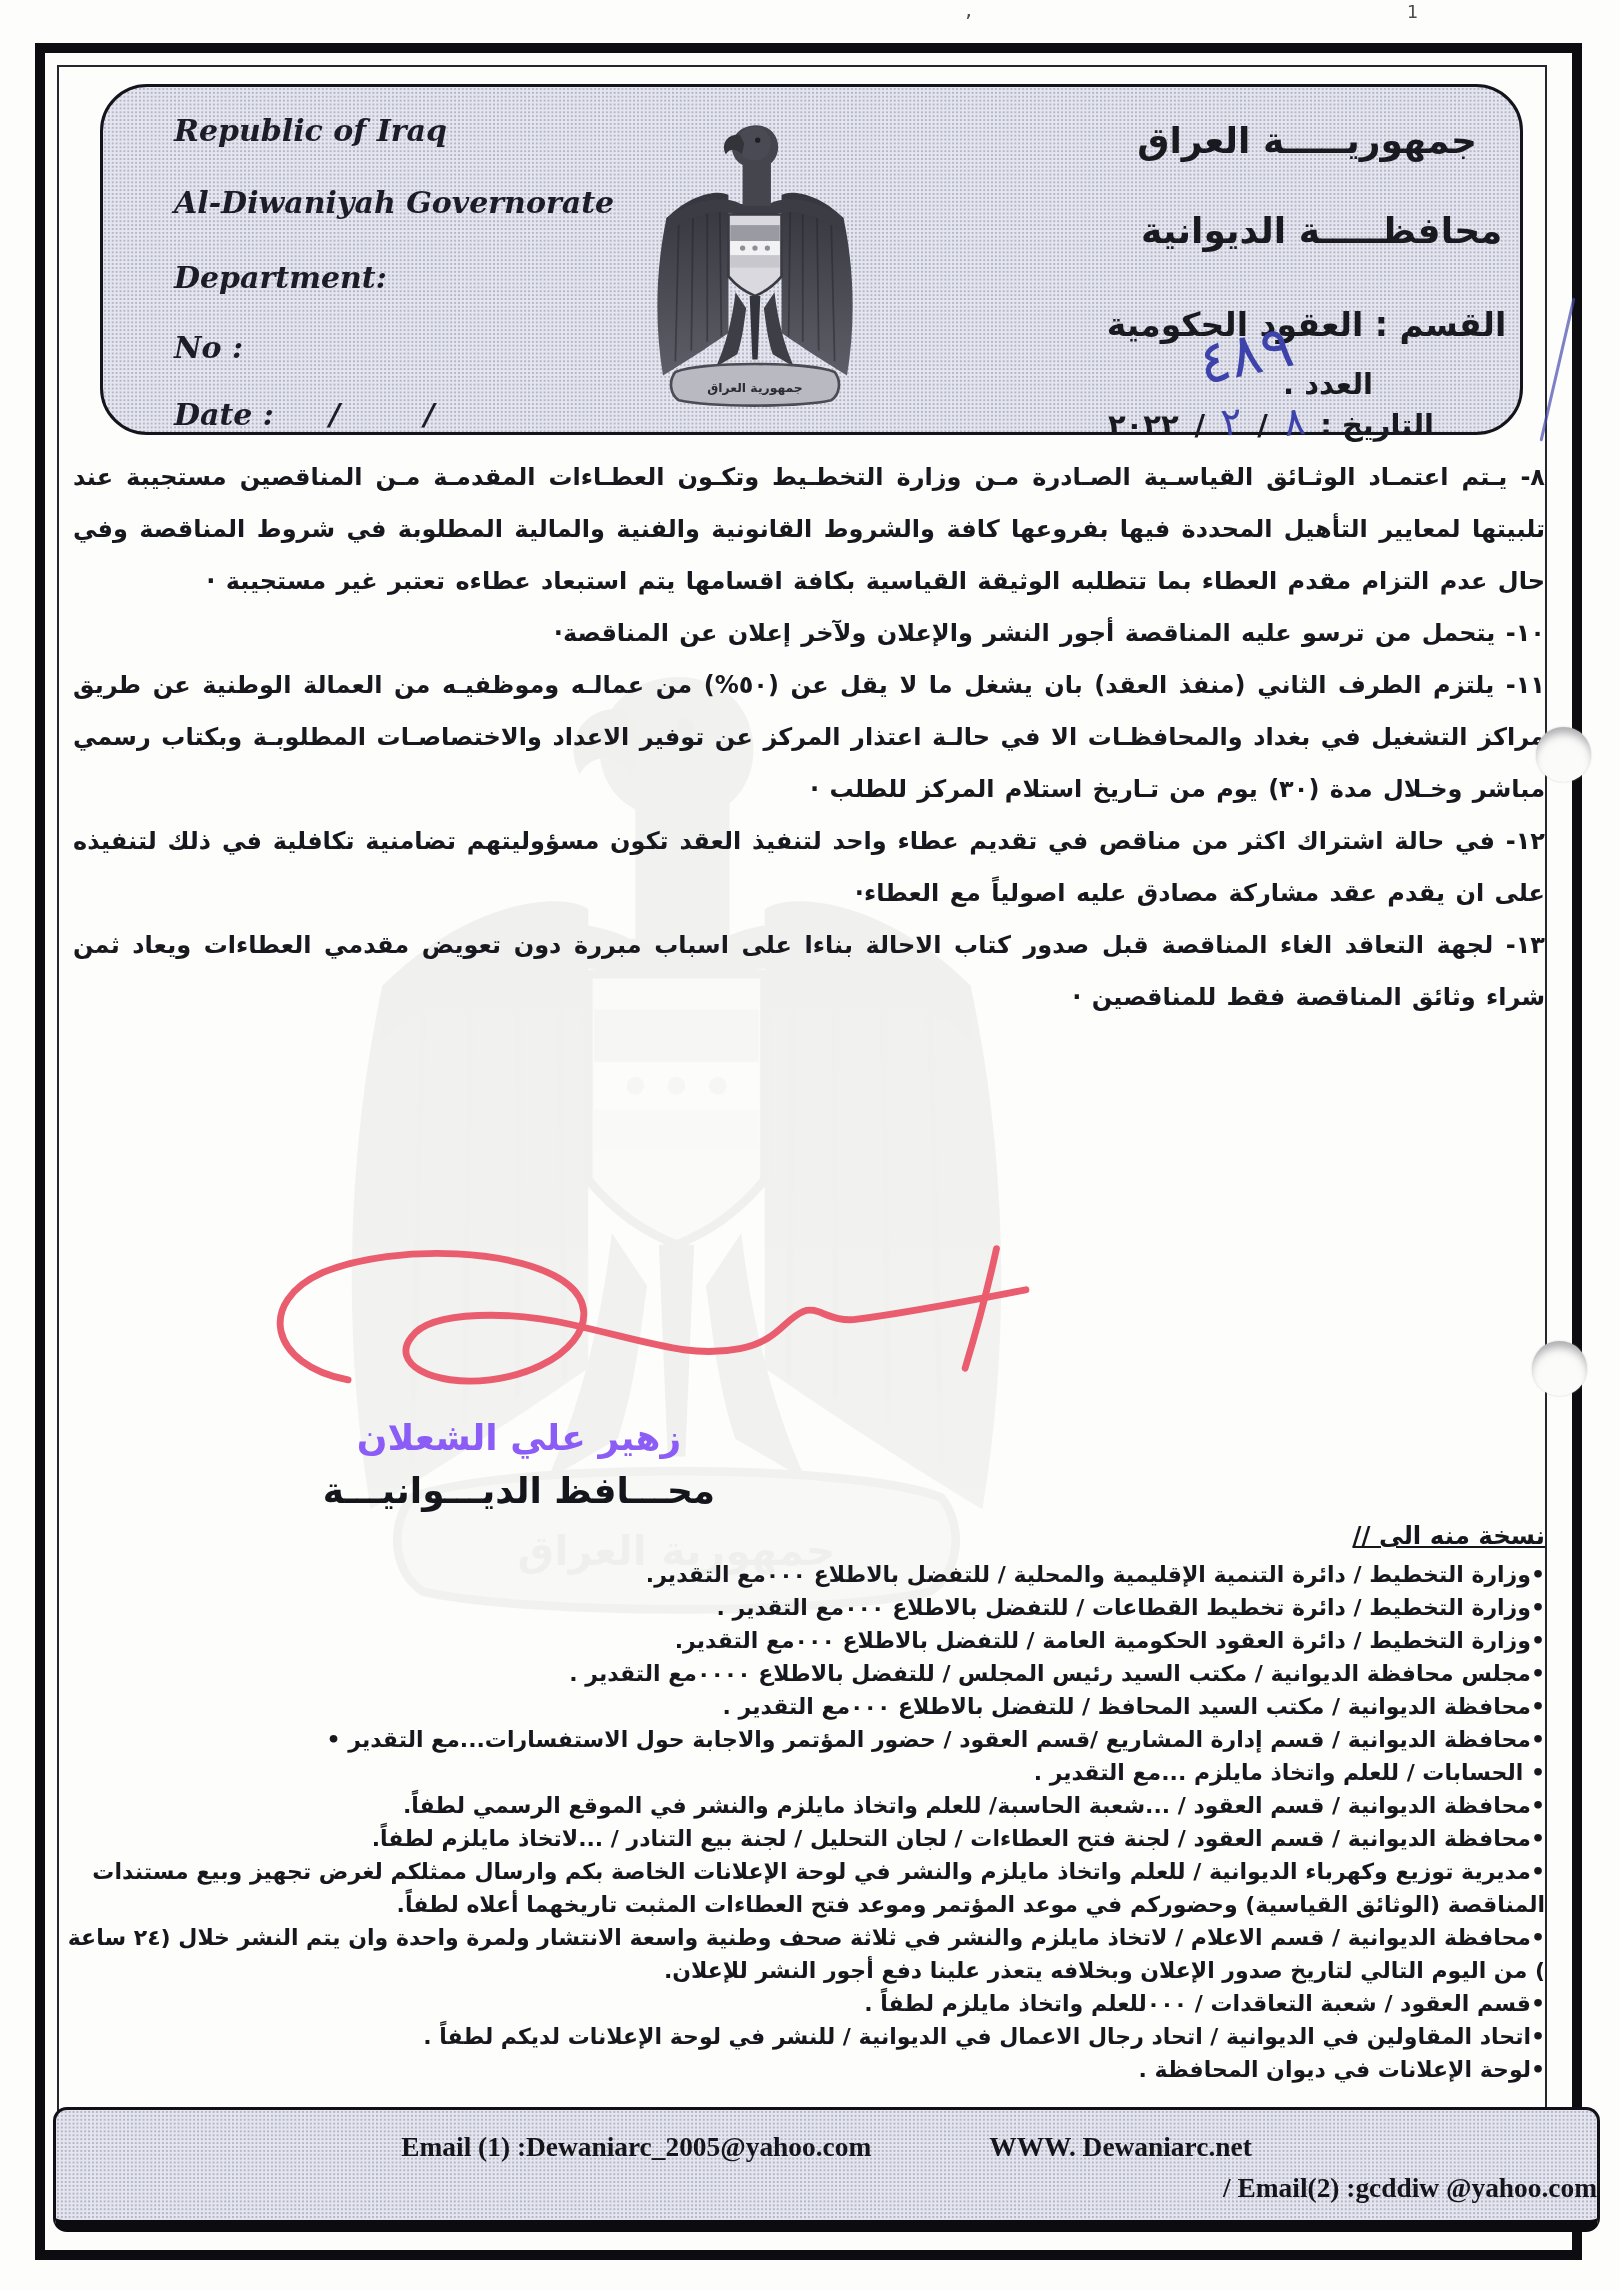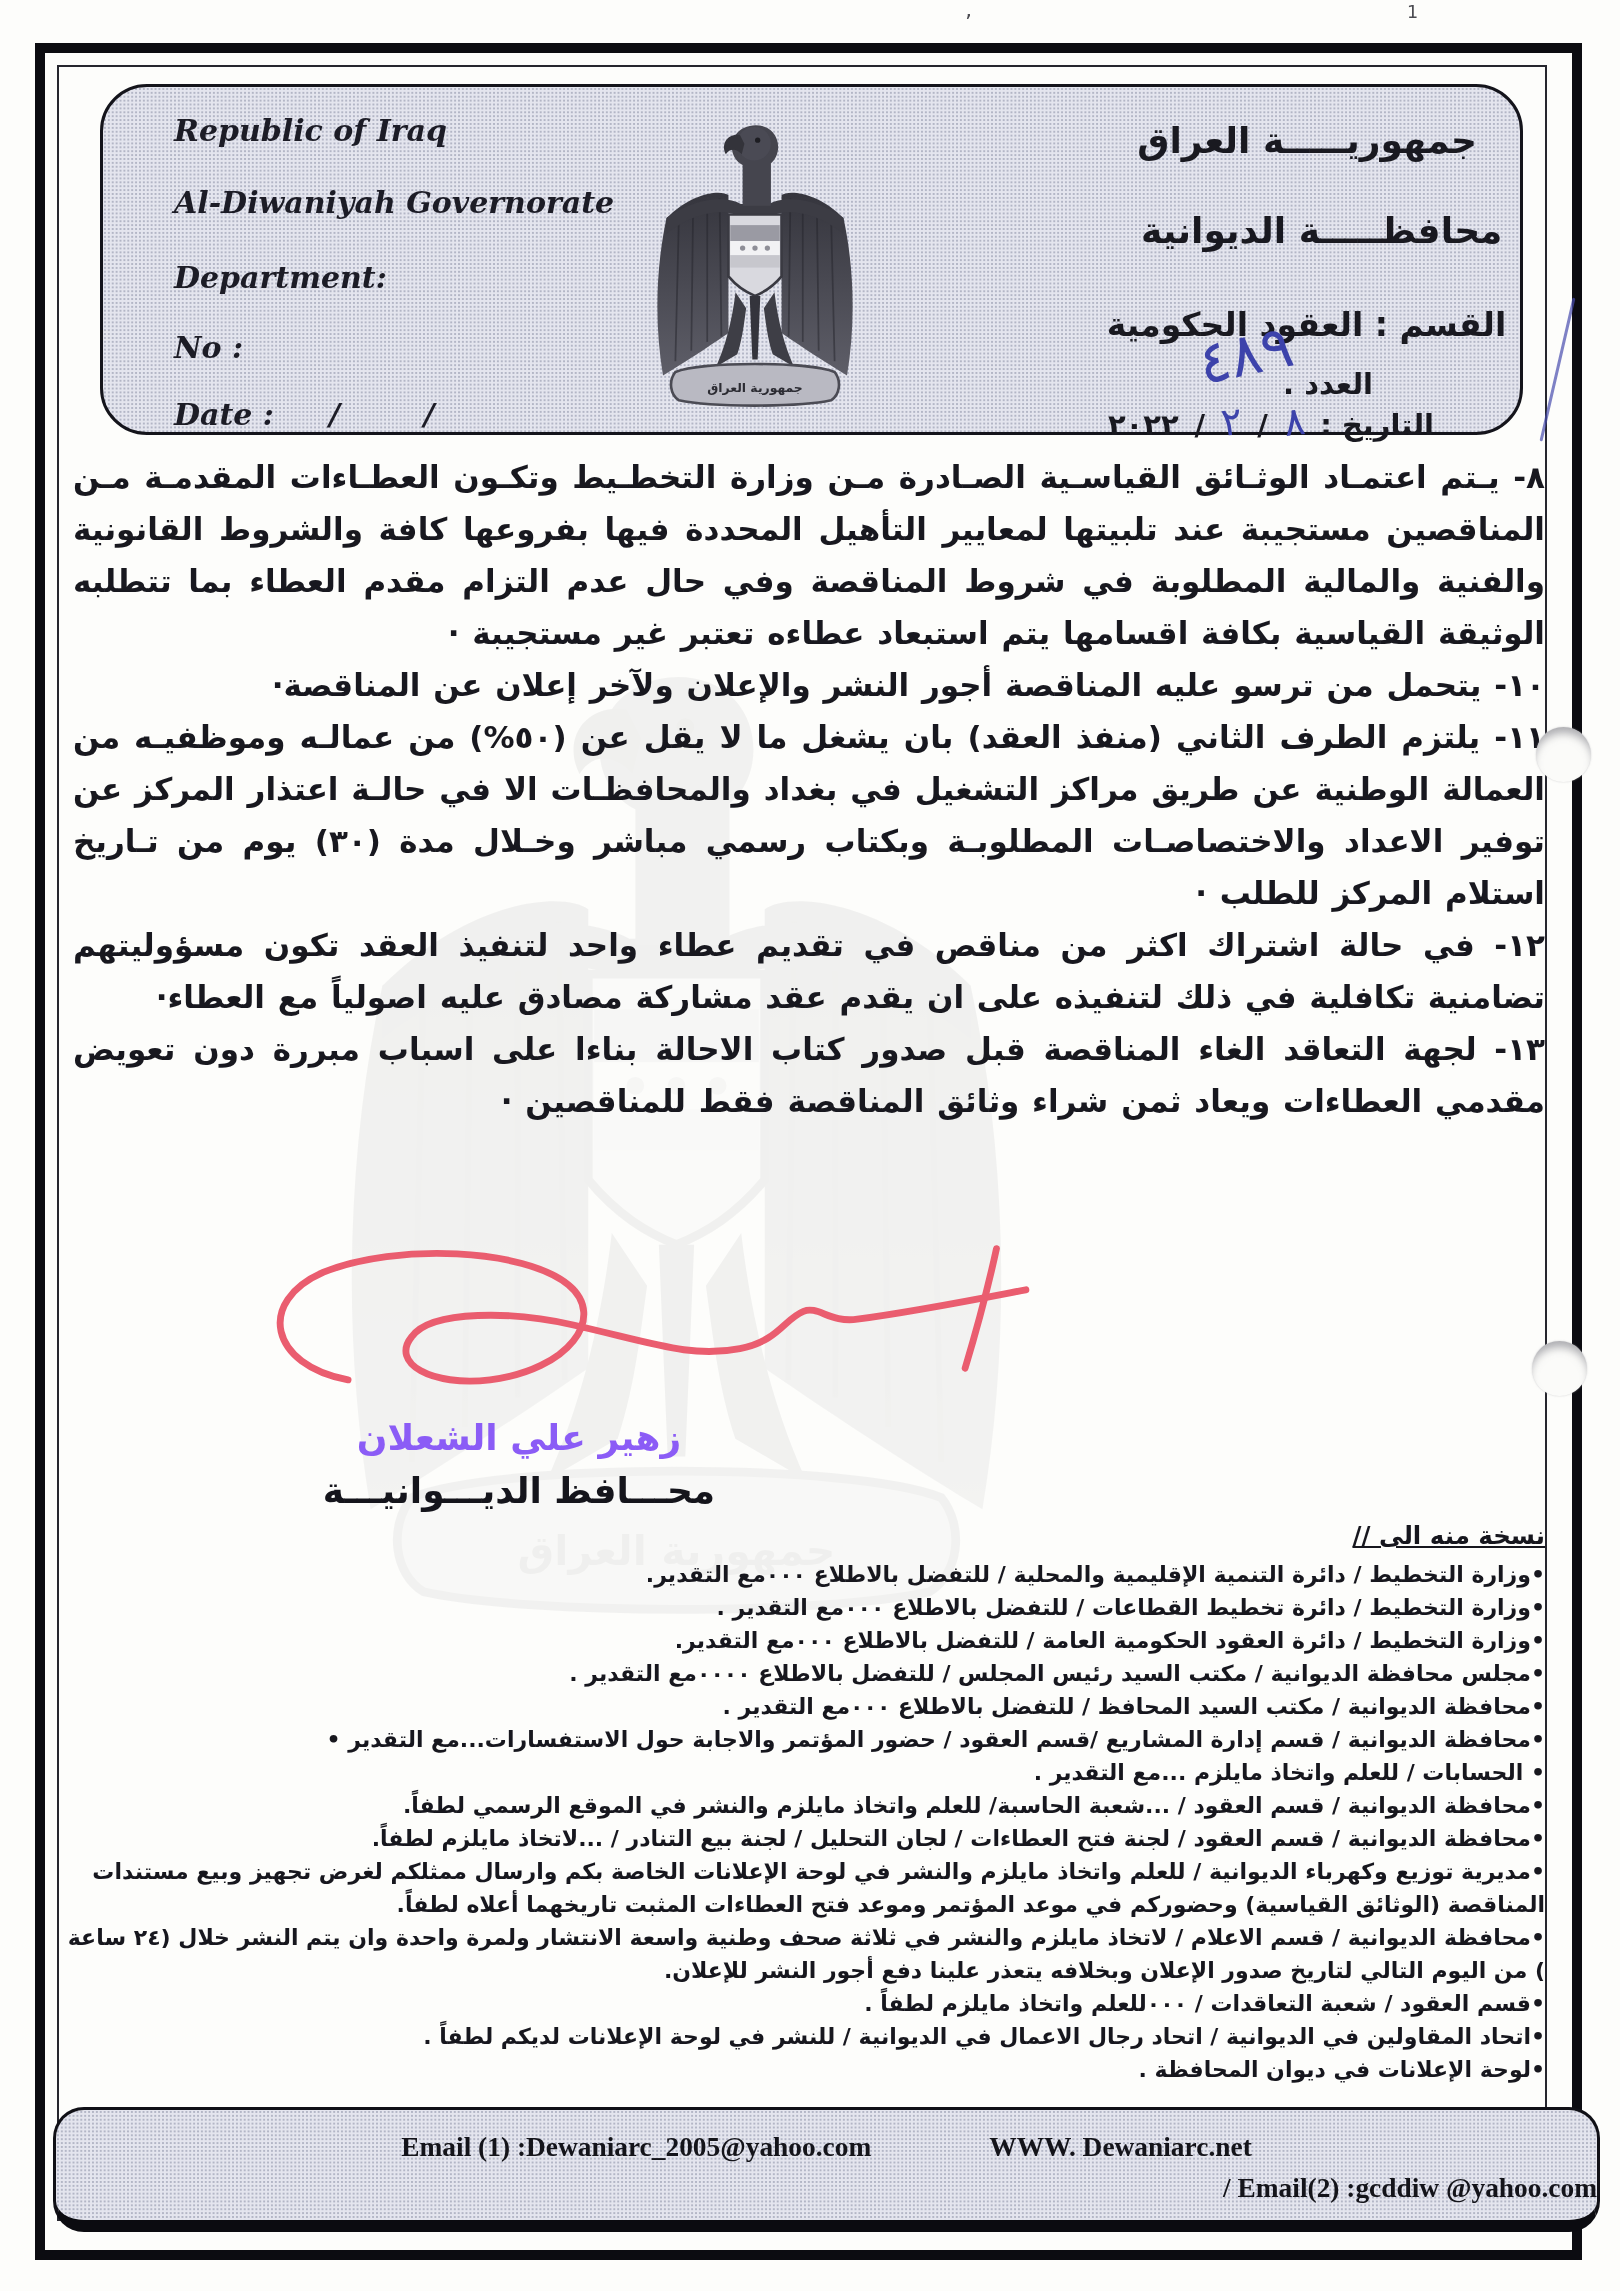--- a/index.html
+++ b/index.html
@@ -28,38 +28,38 @@
   .hdr-ar{position:absolute;direction:rtl;font-weight:bold;color:#191920;white-space:nowrap;}
   .num-value{color:#3d43ab;font-size:59px;font-weight:400;
     transform:rotate(-12deg);display:inline-block;}
   .date-row{display:flex;direction:rtl;align-items:baseline;gap:15.7px;font-size:29px;font-weight:bold;}
   .blue-digit{color:#3d43ab;font-weight:400;font-size:39px;transform:rotate(-6deg);display:inline-block;}
   
   .emblem{position:absolute;left:537px;top:11.8px;}
   .watermark{position:absolute;left:294px;top:627px;opacity:0.06;}
   
   .body-items{position:absolute;left:73px;top:451px;width:1472px;
-    direction:rtl;text-align:justify;font-size:31px;font-weight:bold;
+    direction:rtl;text-align:justify;font-size:24px;font-weight:bold;
     line-height:52px;color:#18181f;word-spacing:2px;}
   .body-items p{margin:0;}
   .body-items p:nth-child(6){padding-right:61px;text-indent:-61px;}
   
   .sig-svg{position:absolute;left:230px;top:1231px;}
   .sig-name{position:absolute;left:235px;top:1417px;width:568px;text-align:center;
     direction:rtl;font-size:36px;font-weight:bold;color:#8b5cf6;}
   .sig-title{position:absolute;left:218px;top:1470px;width:602px;text-align:center;
     direction:rtl;font-size:36px;font-weight:bold;color:#15151c;}
   
   .dist{position:absolute;left:63px;top:1521px;width:1482px;direction:rtl;
     text-align:right;color:#17171e;}
   .dist-title{font-size:24.5px;font-weight:bold;text-decoration:underline;margin:0 0 7.8px 0;}
   .dist-items p{margin:0;font-size:22px;font-weight:bold;line-height:33px;}
   
   .footer-box{position:absolute;left:53px;top:2107px;width:1547px;height:125px;
-    border:3.9px solid #101016;border-bottom:12.7px solid #0b0b10;border-radius:31px;
+    border:3.9px solid #101016;border-bottom:12.7px solid #0b0b10;border-radius:14px;
     box-sizing:border-box;}
   .footer-line1{position:absolute;left:0;top:21.6px;width:100%;display:flex;
     justify-content:center;gap:118px;
     font-family:"Liberation Serif",serif;font-weight:bold;font-size:27.4px;color:#14141a;}
   .footer-line2{position:absolute;left:0;top:63px;width:100%;text-align:right;
     font-family:"Liberation Serif",serif;font-weight:bold;font-size:27.4px;color:#14141a;}
   
   .hole{position:absolute;width:55px;height:55px;border-radius:50%;background:#fbfbf9;
     box-shadow:inset 0 8.8px 8.8px -2.9px rgba(110,110,118,.55), 0 0 2px rgba(180,180,185,.6);}
   .hole1{left:1536px;top:727px;}

